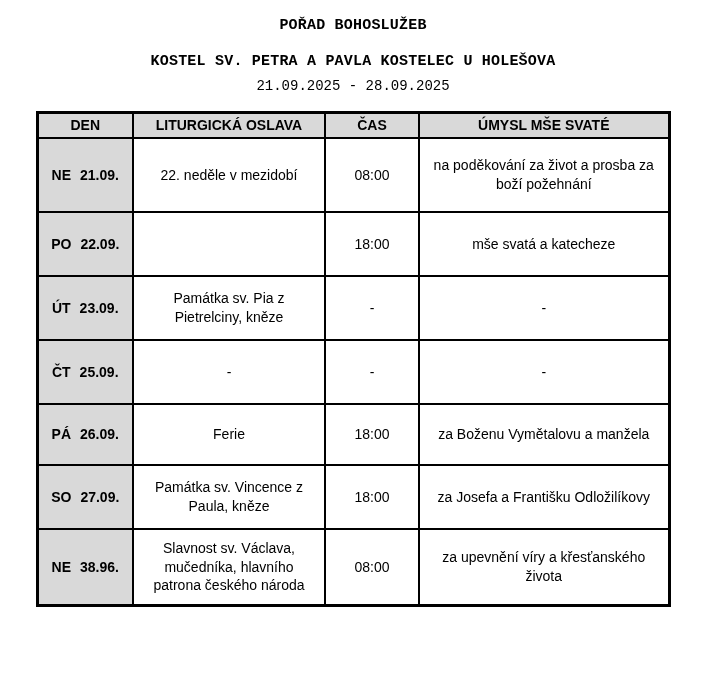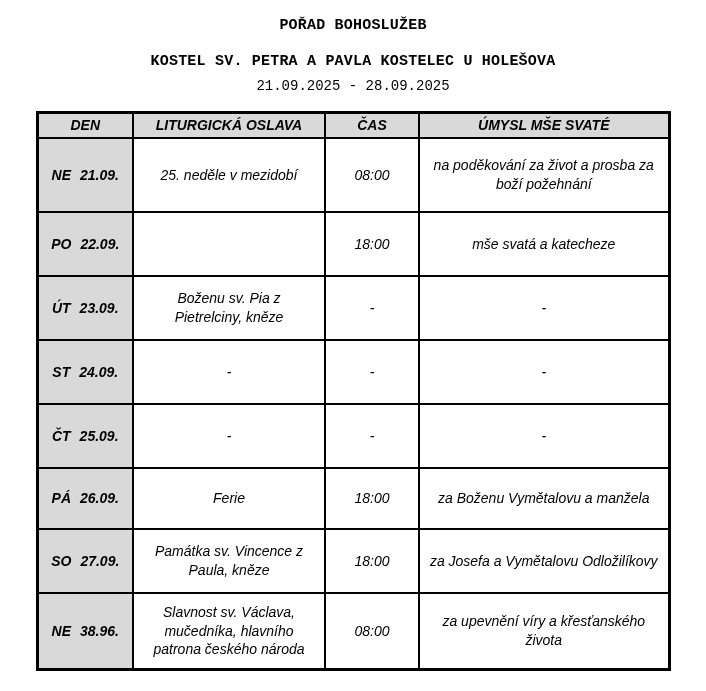--- a/index.html
+++ b/index.html
@@ -28,21 +28,20 @@
     table-layout: fixed;
     border: 3px solid #000;
   }
   .schedule th, .schedule td {
     border: 2px solid #000;
     text-align: center;
     vertical-align: middle;
     font-size: 14px;
     padding: 3px 8px;
     line-height: 1.35;
-    font-style: italic;
   }
   .schedule thead th {
     background: #d9d9d9;
     font-weight: bold;
     height: 24px;
     padding: 2px 4px;
   }
   col.c-day  { width: 96px; }
   col.c-lit  { width: 192px; }
   col.c-time { width: 94px; }
@@ -88,51 +87,43 @@
         <th>ČAS</th>
         <th>ÚMYSL MŠE SVATÉ</th>
       </tr>
     </thead>
     <tbody>
 
       <tr class="h74">
         <td class="day-cell">
           <span class="day-abbr">NE</span><span class="day-date">21.09.</span>
         </td>
-        <td>25. neděle v mezidobí</td>
+        <td>22. neděle v mezidobí</td>
         <td>08:00</td>
         <td>na poděkování za život a prosba za boží požehnání</td>
       </tr>
 
       <tr class="h68">
         <td class="day-cell">
           <span class="day-abbr">PO</span><span class="day-date">22.09.</span>
         </td>
         <td></td>
         <td>18:00</td>
         <td>mše svatá a katecheze</td>
       </tr>
 
       <tr class="h70">
         <td class="day-cell">
           <span class="day-abbr">ÚT</span><span class="day-date">23.09.</span>
         </td>
-        <td>Boženu sv. Pia z Pietrelciny, kněze</td>
+        <td>Památka sv. Pia z Pietrelciny, kněze</td>
         <td>-</td>
         <td>-</td>
       </tr>
 
-      <tr class="h64">
-        <td class="day-cell">
-          <span class="day-abbr">ST</span><span class="day-date">24.09.</span>
-        </td>
-        <td>-</td>
-        <td>-</td>
-        <td>-</td>
-      </tr>
 
       <tr class="h64">
         <td class="day-cell">
           <span class="day-abbr">ČT</span><span class="day-date">25.09.</span>
         </td>
         <td>-</td>
         <td>-</td>
         <td>-</td>
       </tr>
 
@@ -144,21 +135,21 @@
         <td>18:00</td>
         <td>za Boženu Vymětalovu a manžela</td>
       </tr>
 
       <tr class="h68">
         <td class="day-cell">
           <span class="day-abbr">SO</span><span class="day-date">27.09.</span>
         </td>
         <td>Památka sv. Vincence z Paula, kněze</td>
         <td>18:00</td>
-        <td>za Josefa a Vymětalovu Odložilíkovy</td>
+        <td>za Josefa a Františku Odložilíkovy</td>
       </tr>
 
       <tr class="h76">
         <td class="day-cell">
           <span class="day-abbr">NE</span><span class="day-date">38.96.</span>
         </td>
         <td>Slavnost sv. Václava, mučedníka, hlavního patrona českého národa</td>
         <td>08:00</td>
         <td>za upevnění víry a křesťanského života</td>
       </tr>

